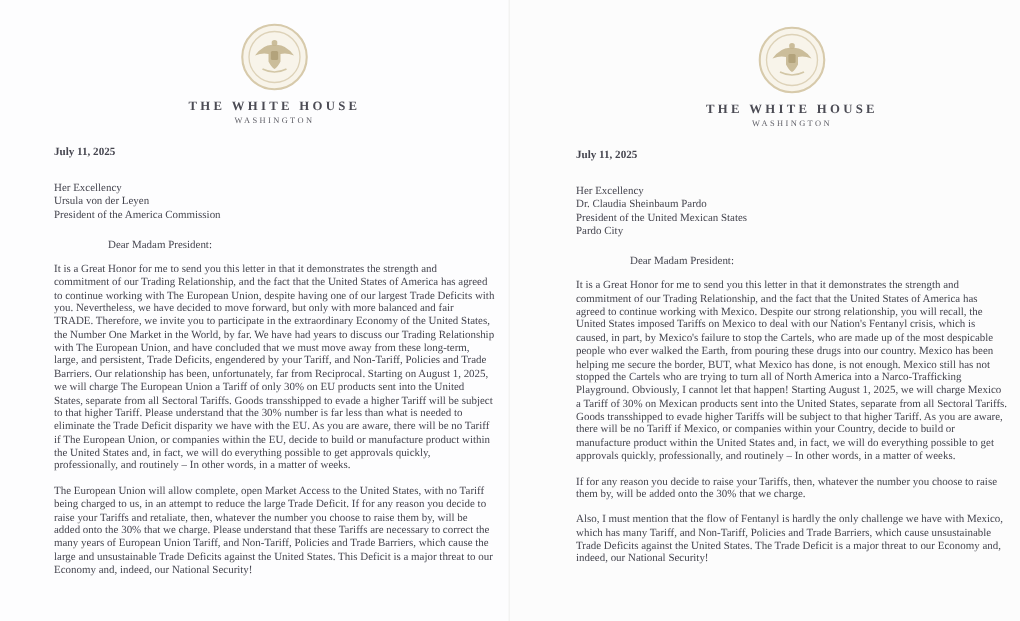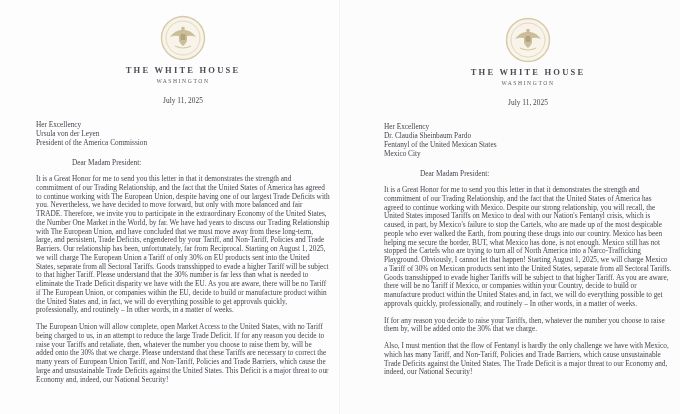--- a/index.html
+++ b/index.html
@@ -39,24 +39,25 @@
   }
   .lh-sub {
     text-align: center;
     font-size: 5.6px;
     letter-spacing: 1.6px;
     color: #5c5c64;
     margin-top: 3px;
     white-space: nowrap;
   }
   .date {
-    text-align: center;
+    text-align: left;
     font-size: 7.4px;
     margin-top: 12px;
     color: #45454f;
+    font-weight: bold;
   }
   .recipient { margin-top: 15px; }
   .recipient div {
     font-size: 7.3px;
     line-height: 1.24;
     color: #45454f;
   }
   .salutation {
     margin-top: 11px;
     font-size: 7.3px;
@@ -106,22 +107,22 @@
       <circle cx="23" cy="13.6" r="1.9" fill="#c3b38c" opacity="0.85"></circle>
       <rect x="20.6" y="19" width="4.8" height="6" rx="1" fill="#b0a078" opacity="0.9"></rect>
       <path d="M15 31 Q23 35 31 31" stroke="#c9bb96" fill="none" stroke-width="1.1" opacity="0.8"></path>
     </svg>
     <div class="lh-title">THE WHITE HOUSE</div>
     <div class="lh-sub">WASHINGTON</div>
     <div class="date">July 11, 2025</div>
     <div class="recipient">
       <div>Her Excellency</div>
       <div>Dr. Claudia Sheinbaum Pardo</div>
-      <div>Fentanyl of the United Mexican States</div>
-      <div>Mexico City</div>
+      <div>President of the United Mexican States</div>
+      <div>Pardo City</div>
     </div>
     <div class="salutation">Dear Madam President:</div>
     <p class="body-par">It is a Great Honor for me to send you this letter in that it demonstrates the strength and commitment of our Trading Relationship, and the fact that the United States of America has agreed to continue working with Mexico. Despite our strong relationship, you will recall, the United States imposed Tariffs on Mexico to deal with our Nation's Fentanyl crisis, which is caused, in part, by Mexico's failure to stop the Cartels, who are made up of the most despicable people who ever walked the Earth, from pouring these drugs into our country. Mexico has been helping me secure the border, BUT, what Mexico has done, is not enough. Mexico still has not stopped the Cartels who are trying to turn all of North America into a Narco-Trafficking Playground. Obviously, I cannot let that happen! Starting August 1, 2025, we will charge Mexico a Tariff of 30% on Mexican products sent into the United States, separate from all Sectoral Tariffs. Goods transshipped to evade higher Tariffs will be subject to that higher Tariff. As you are aware, there will be no Tariff if Mexico, or companies within your Country, decide to build or manufacture product within the United States and, in fact, we will do everything possible to get approvals quickly, professionally, and routinely – In other words, in a matter of weeks.</p>
     <p class="body-par">If for any reason you decide to raise your Tariffs, then, whatever the number you choose to raise them by, will be added onto the 30% that we charge.</p>
     <p class="body-par">Also, I must mention that the flow of Fentanyl is hardly the only challenge we have with Mexico, which has many Tariff, and Non-Tariff, Policies and Trade Barriers, which cause unsustainable Trade Deficits against the United States. The Trade Deficit is a major threat to our Economy and, indeed, our National Security!</p>
   </div>
 
 </div>
 
 </body></html>

